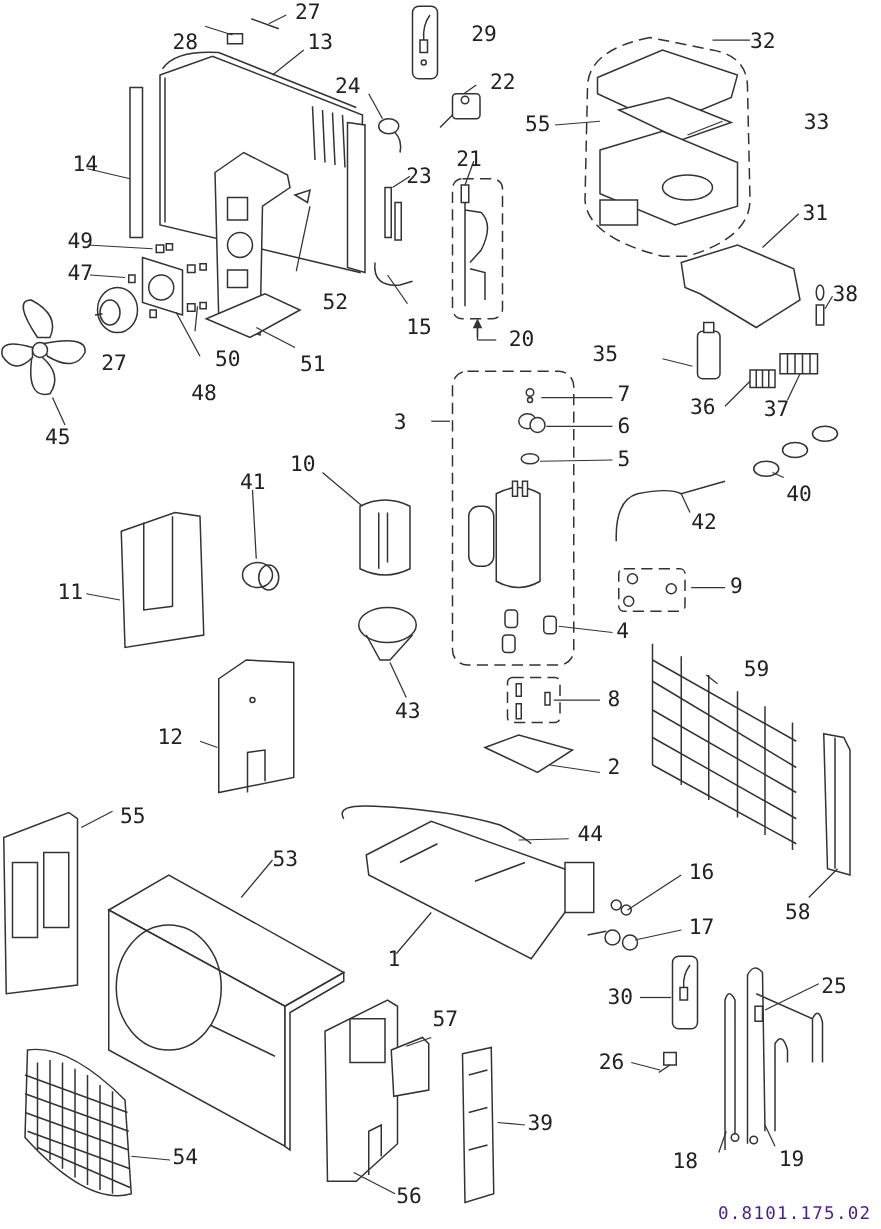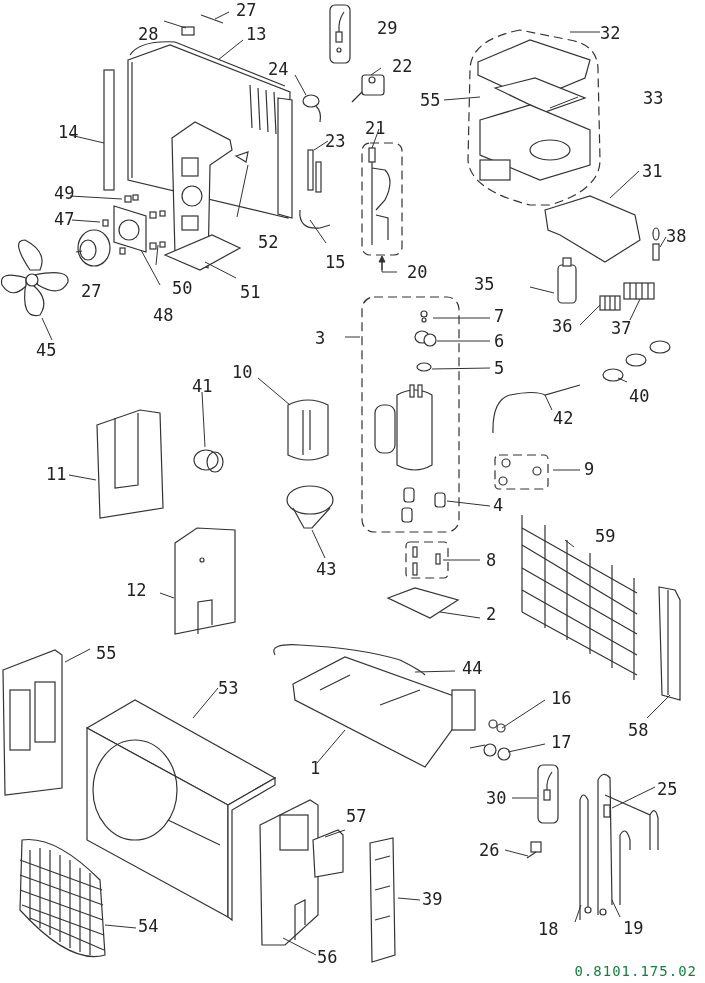--- a/index.html
+++ b/index.html
@@ -1,19 +1,19 @@
 <!DOCTYPE html>
 <html><head>
 <meta charset="utf-8">
 <style>
   html,body{margin:0;padding:0;background:#fff;}
   body{width:705px;height:983px;position:relative;overflow:hidden;font-family:"DejaVu Sans Mono","Liberation Mono",monospace;}
   #stage{position:absolute;left:0;top:0;width:705px;height:983px;}
   .lbl{position:absolute;font-size:17px;color:#222;line-height:1;white-space:nowrap;font-family:"DejaVu Sans Mono","Liberation Mono",monospace;}
-  .ref{position:absolute;right:8px;bottom:4px;font-size:14px;color:#15803d;letter-spacing:1px;font-family:"DejaVu Sans Mono","Liberation Mono",monospace;}
+  .ref{position:absolute;right:8px;bottom:4px;font-size:14px;color:#4c1d95;letter-spacing:1px;font-family:"DejaVu Sans Mono","Liberation Mono",monospace;}
   svg{position:absolute;left:0;top:0;}
   .p{fill:#fff;stroke:#333;stroke-width:1.2;}
   .pl{fill:none;stroke:#333;stroke-width:1.2;}
   .ld{fill:none;stroke:#333;stroke-width:1;}
   .dash{fill:none;stroke:#333;stroke-width:1.2;stroke-dasharray:9 5;}
   .dk{fill:#333;stroke:#333;}
 </style>
 </head>
 <body>
 

